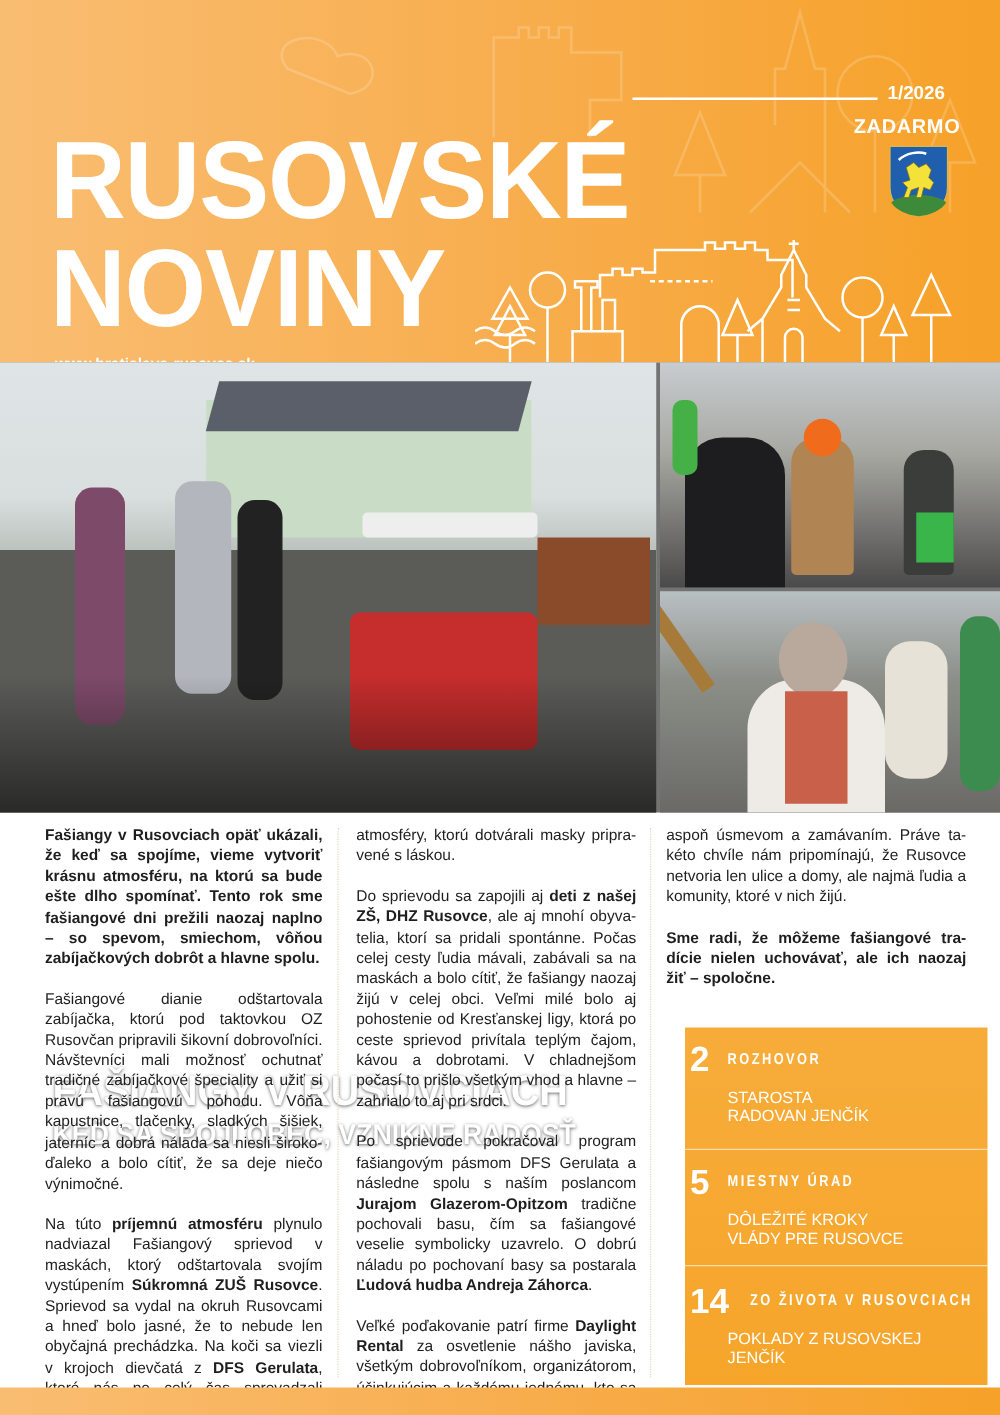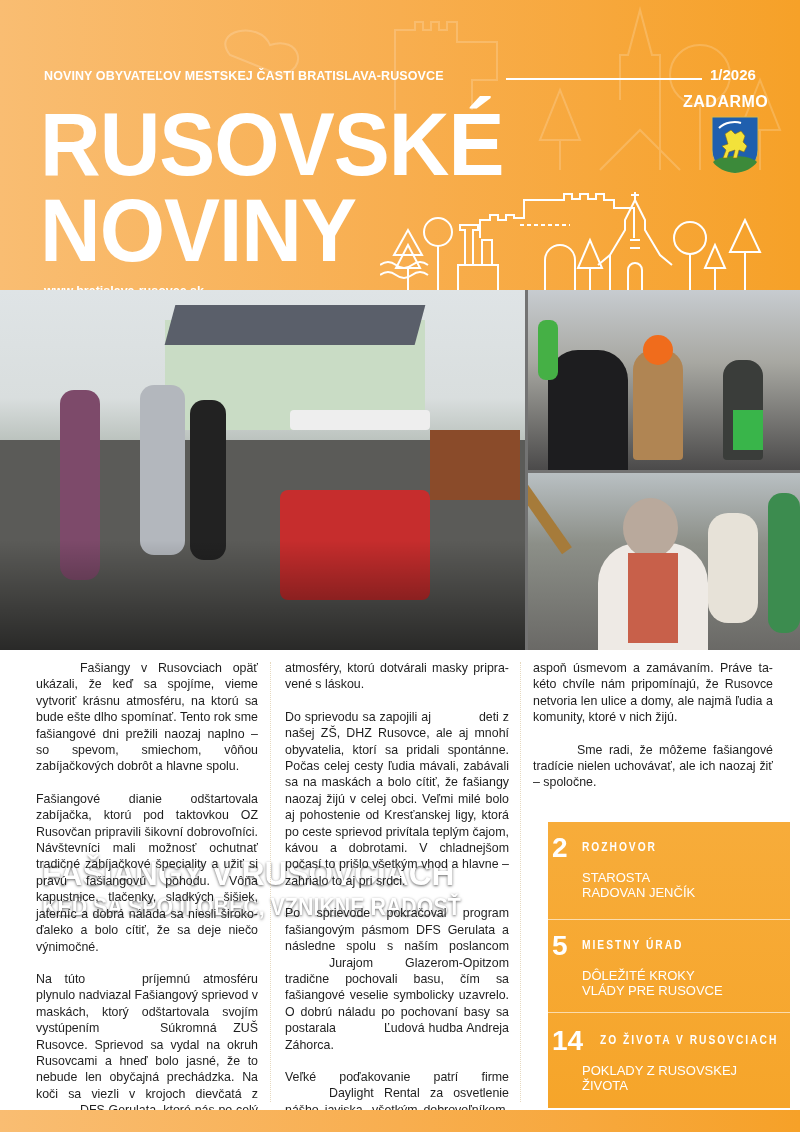--- a/index.html
+++ b/index.html
@@ -25,21 +25,21 @@
     background:linear-gradient(180deg,#c7ccd0 0%,#a8a8a2 40%,#4b4a4a 100%); }
   .photo-bottom { position:absolute; left:528px; top:183px; width:272px; height:177px; overflow:hidden;
     background:linear-gradient(180deg,#b9c0c3 0%,#8c8f88 40%,#6a6966 100%); }
   .ph-shape { position:absolute; }
   .headline { position:absolute; left:42px; top:566px; color:#fff; font-weight:bold; font-size:34px; line-height:1; white-space:nowrap; text-shadow:0 1px 3px rgba(0,0,0,0.6); transform:scaleX(0.93); transform-origin:left; }
   .subheadline { position:absolute; left:42px; top:606px; color:#fff; font-weight:bold; font-size:23px; line-height:1; white-space:nowrap; text-shadow:0 1px 3px rgba(0,0,0,0.6); transform:scaleX(0.93); transform-origin:left;}
   .shade { position:absolute; left:0; bottom:0; width:525px; height:110px; background:linear-gradient(180deg,rgba(0,0,0,0) 0%,rgba(0,0,0,0.55) 100%); }
 
   .col { position:absolute; top:660px; font-size:12.4px; line-height:16.4px; color:#1e1e1e; text-align:justify; hyphens:manual; }
   .col p { margin:0 0 16px 0; }
-  .col b { font-weight:normal;margin-left:44px; }
+  .col b { font-weight:bold; }
   .col1 { left:36px; width:222px; }
   .col2 { left:285px; width:224px; }
   .col3 { left:533px; width:240px; }
   .vsep { position:absolute; top:662px; width:0; height:440px; border-left:1px dotted #e6d9c0; }
   .author { text-align:right; font-weight:bold; }
 
   .toc { position:absolute; left:548px; top:822px; width:242px; height:286px; background:linear-gradient(180deg,#f7ac3a 0%,#f6a52a 100%); color:#fff; }
   .toc-item { position:absolute; left:0; width:242px; }
   .toc-num { position:absolute; left:4px; top:0; font-size:28px; font-weight:bold; line-height:1; }
   .toc-section { position:absolute; left:34px; top:6px; font-size:12.5px; font-weight:bold; letter-spacing:2.4px; white-space:nowrap; transform:scaleX(0.82); transform-origin:left;}
@@ -55,21 +55,20 @@
     <path d="M395 110 V30 h20 v-8 h8 v8 h8 v-8 h8 v8 h8 v-8 h10 v20 h40 V80 h-25 v30"></path>
     <path d="M620 100 L620 55 L628 55 L640 10 L652 55 L660 55 L660 170"></path>
     <path d="M600 170 L640 130 L680 170"></path>
     <circle cx="700" cy="75" r="30"></circle>
       <path d="M700 105 V170"></path>
     <path d="M560 90 L540 140 h40 Z M560 140 V170"></path>
     <path d="M760 80 L740 130 h40 Z M760 130 V170"></path>
     <path d="M230 55 c-20 -25 30 -35 40 -10 c30 -10 40 25 10 30 Z"></path>
   </svg>
 
-  <div class="tagline">NOVINY OBYVATEĽOV MESTSKEJ ČASTI BRATISLAVA-RUSOVCE</div>
   <div class="tag-rule"></div>
   <div class="issue">1/2026</div>
   <div class="price">ZADARMO</div>
 
   <svg class="crest" viewBox="0 0 48 58">
     <path d="M1 1 H47 V34 C47 48 36 55 24 57 C12 55 1 48 1 34 Z" fill="#1f5fae" stroke="#d9b64a" stroke-width="1"></path>
     <path d="M2 46 C10 38 38 38 46 46 C42 52 34 56 24 57 C14 56 6 52 2 46 Z" fill="#3c8a3a"></path>
     <path d="M8 12 C14 6 24 5 30 7" stroke="#fff" stroke-width="2" fill="none"></path>
     <path d="M14 18 l6 -4 4 4 6 -3 4 5 -2 6 4 4 -3 6 -5 -2 -2 8 -4 0 2 -8 -6 2 -2 6 -4 0 3 -8 -4 -4 6 -2 z" fill="#f3e23a" stroke="#8a6d10" stroke-width="0.6"></path>
   </svg>
@@ -168,18 +167,18 @@
       <div>DÔLEŽITÉ KROKY</div>
       <div>VLÁDY PRE RUSOVCE</div>
     </div>
   </div>
   <div class="toc-sep" style="top:190px;"></div>
   <div class="toc-item" style="top:205px;">
     <div class="toc-num">14</div>
     <div class="toc-section" style="left:52px;">ZO ŽIVOTA V RUSOVCIACH</div>
     <div class="toc-desc">
       <div>POKLADY Z RUSOVSKEJ</div>
-      <div>ŽIVOTA</div>
+      <div>JENČÍK</div>
     </div>
   </div>
 </div>
 
 <div class="footer"></div>
 
 </body></html>

